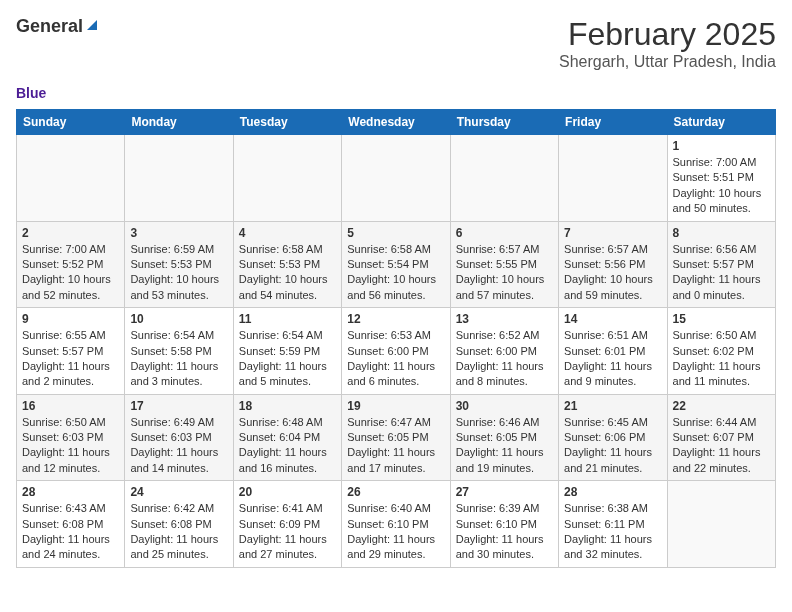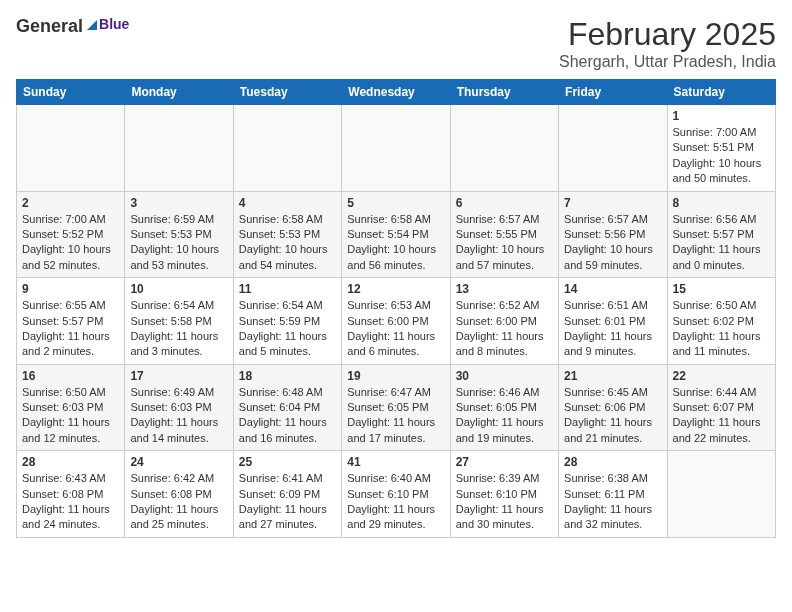--- a/index.html
+++ b/index.html
@@ -11,22 +11,23 @@
       padding: 16px;
     }
     .header {
       display: flex;
       justify-content: space-between;
       align-items: flex-start;
       margin-bottom: 8px;
     }
     .logo {
       display: flex;
-      flex-direction: row;
+      flex-direction: column;
       align-items: flex-start;
+      gap: 48px;
     }
     .logo-text-general {
       font-size: 18px;
       font-weight: bold;
       color: #333;
     }
     .logo-text-blue {
       font-size: 14px;
       font-weight: bold;
       color: #4c1d95;
@@ -232,25 +233,25 @@
       <tr>
         <td>
           <span class="day-number">28</span>
           <div class="day-info">Sunrise: 6:43 AM<br>Sunset: 6:08 PM<br>Daylight: 11 hours<br>and 24 minutes.</div>
         </td>
         <td>
           <span class="day-number">24</span>
           <div class="day-info">Sunrise: 6:42 AM<br>Sunset: 6:08 PM<br>Daylight: 11 hours<br>and 25 minutes.</div>
         </td>
         <td>
-          <span class="day-number">25</span>
+          <span class="day-number">20</span>
           <div class="day-info">Sunrise: 6:41 AM<br>Sunset: 6:09 PM<br>Daylight: 11 hours<br>and 27 minutes.</div>
         </td>
         <td>
-          <span class="day-number">41</span>
+          <span class="day-number">26</span>
           <div class="day-info">Sunrise: 6:40 AM<br>Sunset: 6:10 PM<br>Daylight: 11 hours<br>and 29 minutes.</div>
         </td>
         <td>
           <span class="day-number">27</span>
           <div class="day-info">Sunrise: 6:39 AM<br>Sunset: 6:10 PM<br>Daylight: 11 hours<br>and 30 minutes.</div>
         </td>
         <td>
           <span class="day-number">28</span>
           <div class="day-info">Sunrise: 6:38 AM<br>Sunset: 6:11 PM<br>Daylight: 11 hours<br>and 32 minutes.</div>
         </td>

